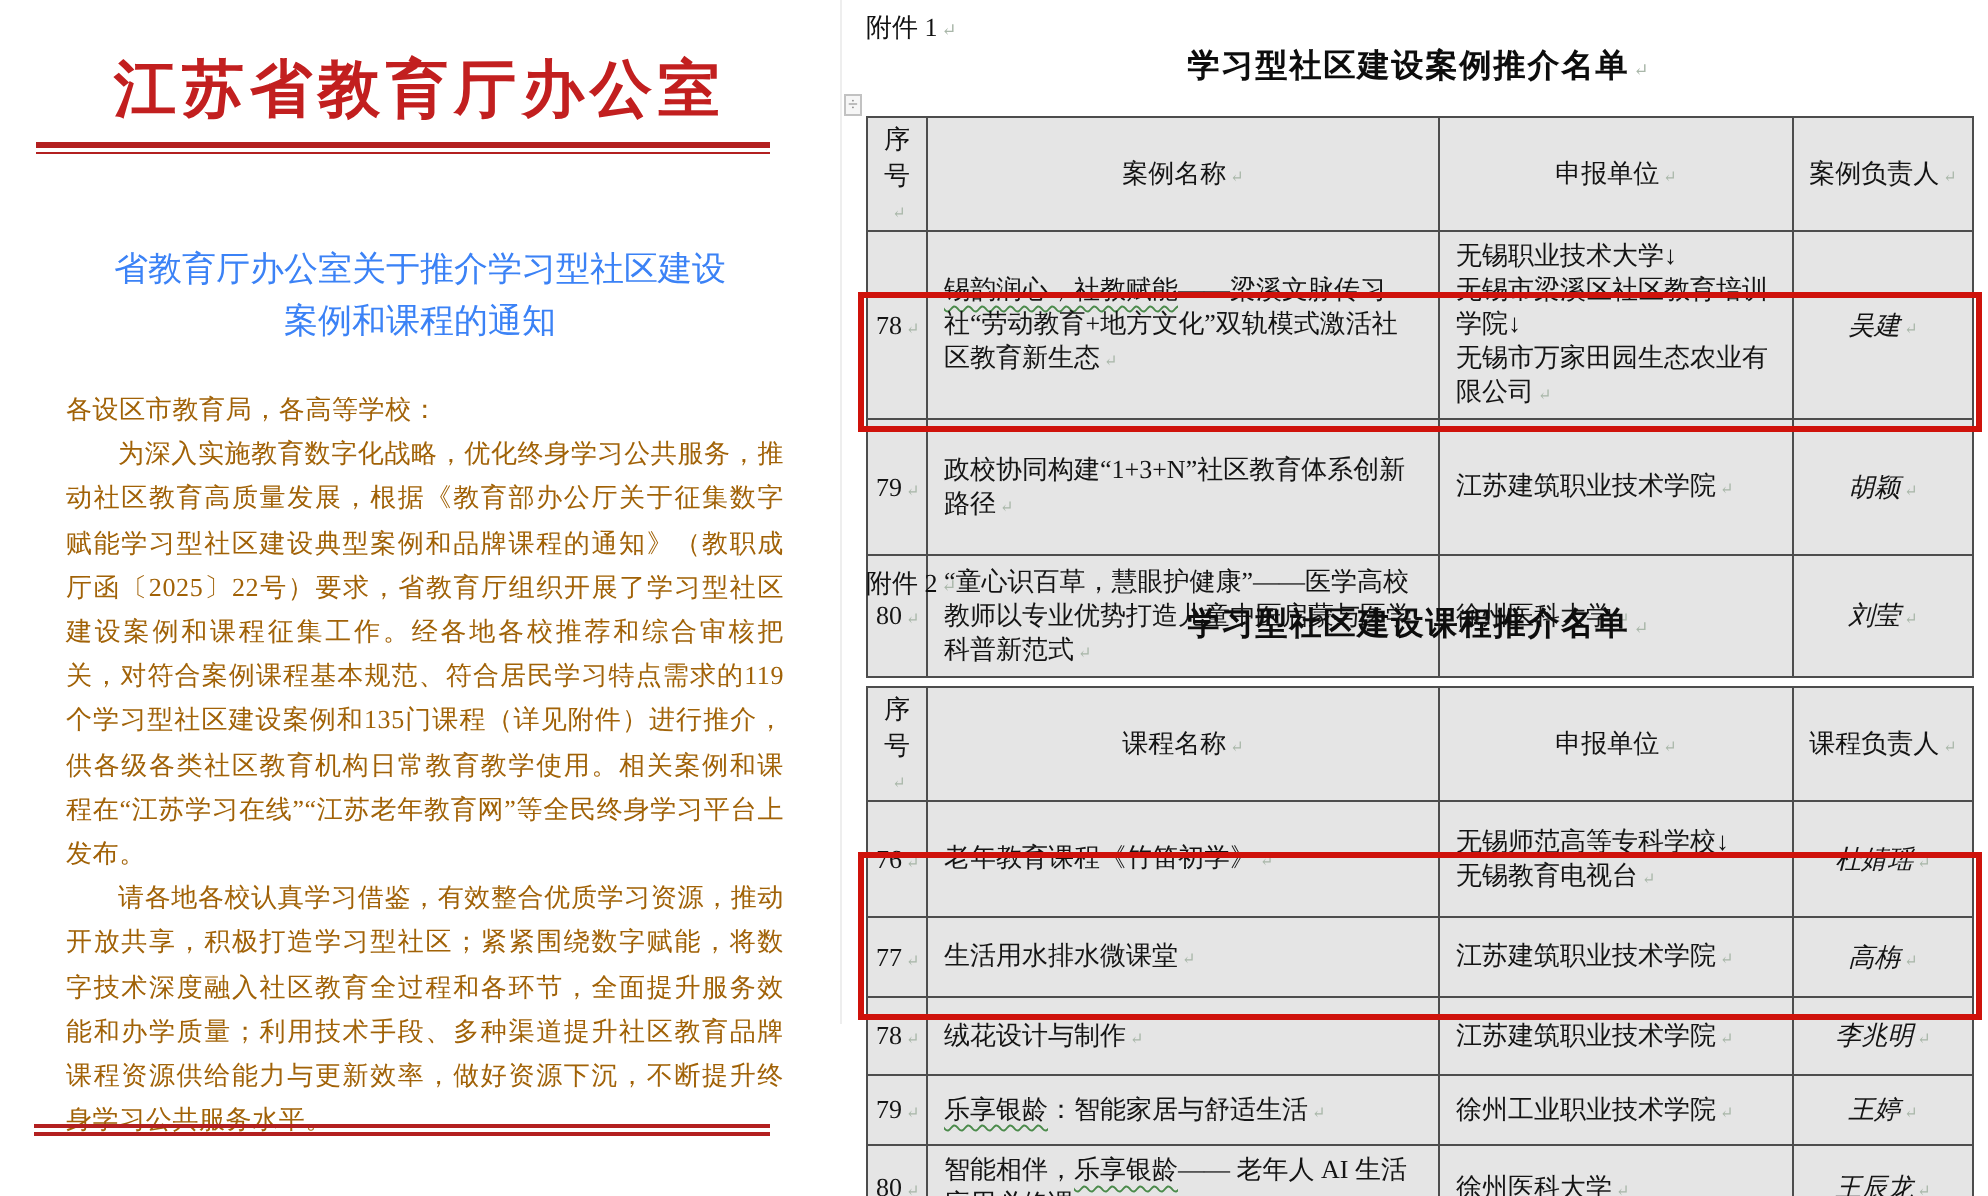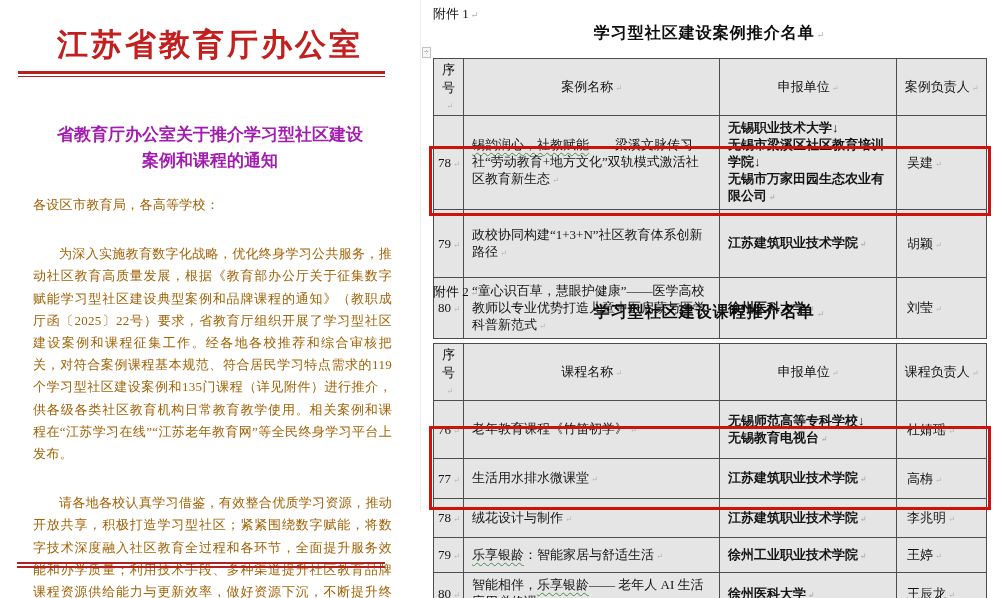--- a/index.html
+++ b/index.html
@@ -13,28 +13,28 @@
   .letterhead {
     position:absolute; top:24px; left:0; width:100%; text-align:center;
     font-size:31px; font-weight:bold; color:#c21f1f; letter-spacing:3px;
   }
   .rule-top {
     position:absolute; top:71px; left:18px; width:367px; height:6px;
     border-top:3px solid #b32020; border-bottom:1px solid #b32020;
   }
   .doc-title {
     position:absolute; top:122px; left:10px; width:400px; text-align:center;
-    font-size:17px; font-weight:bold; line-height:26px; color:#a21caf;
+    font-size:17px; font-weight:normal; line-height:26px; color:#3b82f6;
   }
   .doc-body {
     position:absolute; top:194px; left:33px; width:359px;
     font-size:13px; line-height:22.2px; color:#a16207; text-align:justify;
     letter-spacing:0.3px;
   }
-  .doc-body p.indent { text-indent:2em;margin-top:27px; }
+  .doc-body p.indent { text-indent:2em; }
   .rule-bottom {
     position:absolute; top:562px; left:17px; width:368px; height:6px;
     border-top:2px solid #b32020; border-bottom:2px solid #b32020;
   }
   
   .right-page { position:absolute; left:420px; top:0; width:574px; height:512px; background:#fff; border-left:1px solid #eee; }
   .att-label { position:absolute; left:12px; font-size:13px; color:#111; }
   .att1-label { top:5px; }
   .att2-label { top:283px; }
   .att-label::after { content:"↵"; color:#a9b7a9; font-size:9px; margin-left:2px; }
@@ -53,22 +53,22 @@
     position:absolute; left:12px; border-collapse:collapse; table-layout:fixed;
     width:553px; font-size:13px; color:#141414; background:#e5e5e5;
   }
   table.t1 { top:58px; }
   table.t2 { top:343px; }
   th, td { border:1px solid #4d4d4d; padding:2px 4px; font-weight:normal; vertical-align:middle; }
   th { text-align:center; }
   th::after, td::after { content:"↵"; color:#a9b7a9; font-size:8px; margin-left:2px; }
   td.c-no { text-align:center; }
   td.c-name { text-align:left; padding:3px 8px; line-height:17px; }
-  td.c-unit { text-align:left; padding:3px 8px; line-height:17px; white-space:pre-line;font-weight:bold; }
-  td.c-leader { text-align:left; padding:3px 10px; }
+  td.c-unit { text-align:left; padding:3px 8px; line-height:17px; white-space:pre-line; }
+  td.c-leader { text-align:center; padding:3px 10px;font-style:italic; }
   .t1 thead tr { height:26px; }
   .t1 tbody tr:nth-child(1) { height:64px; }
   .t1 tbody tr:nth-child(2) { height:68px; }
   .t1 tbody tr:nth-child(3) { height:61px; }
   .t2 thead tr { height:27px; }
   .t2 tbody tr:nth-child(1) { height:58px;margin-left:13px; }
   .t2 tbody tr:nth-child(2) { height:40px; }
   .t2 tbody tr:nth-child(3) { height:39px; }
   .t2 tbody tr:nth-child(4) { height:35px; }
   .t2 tbody tr:nth-child(5) { height:36px; }

